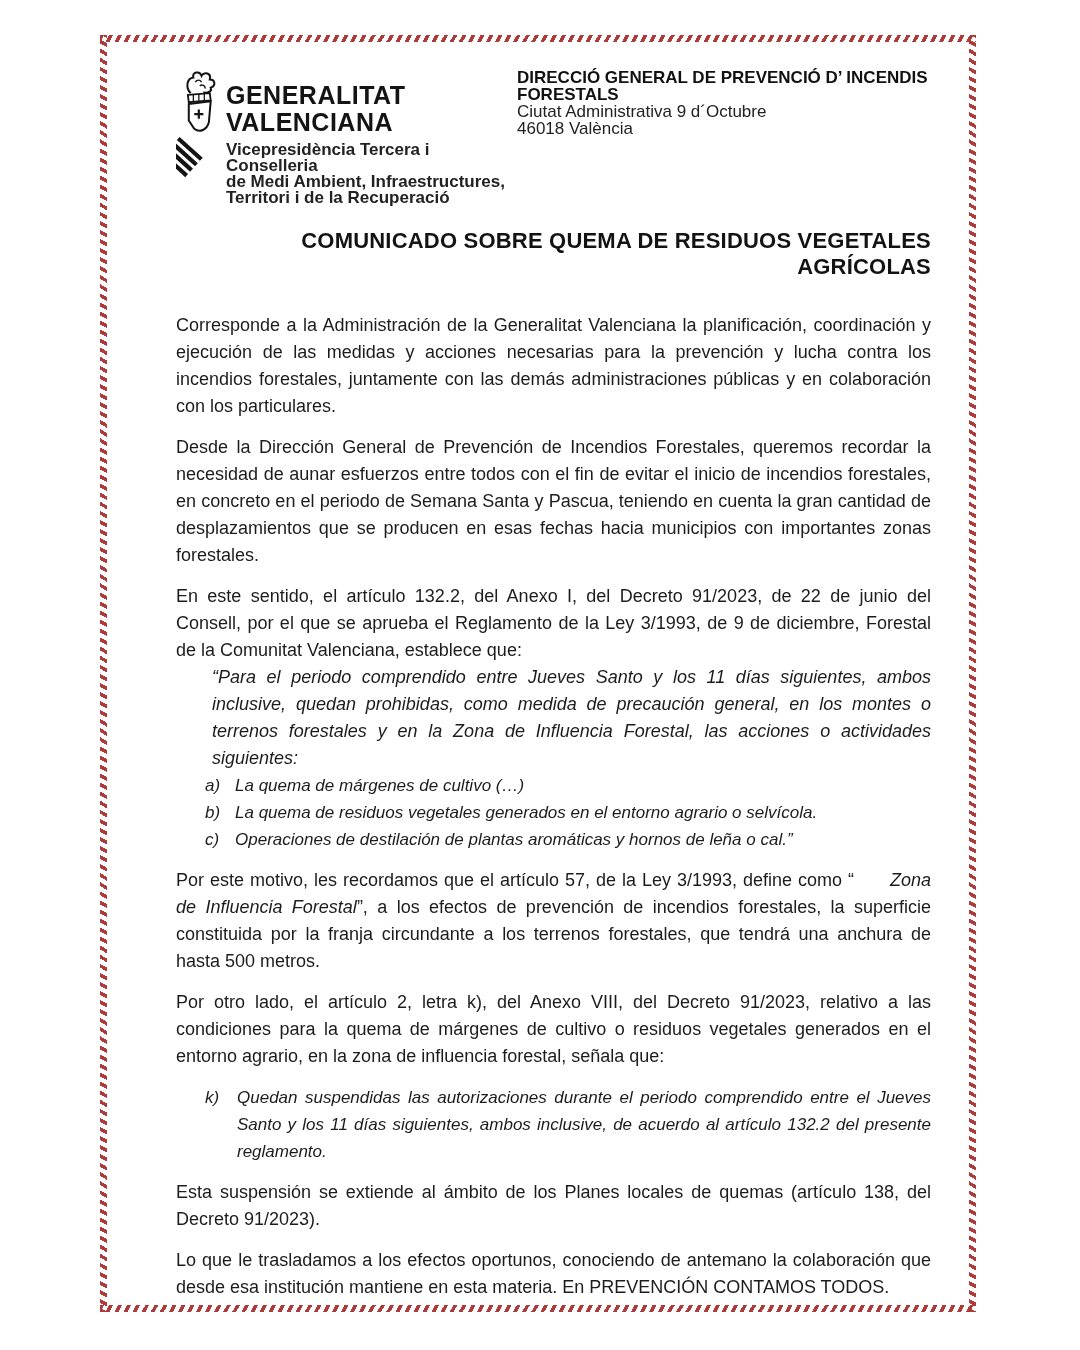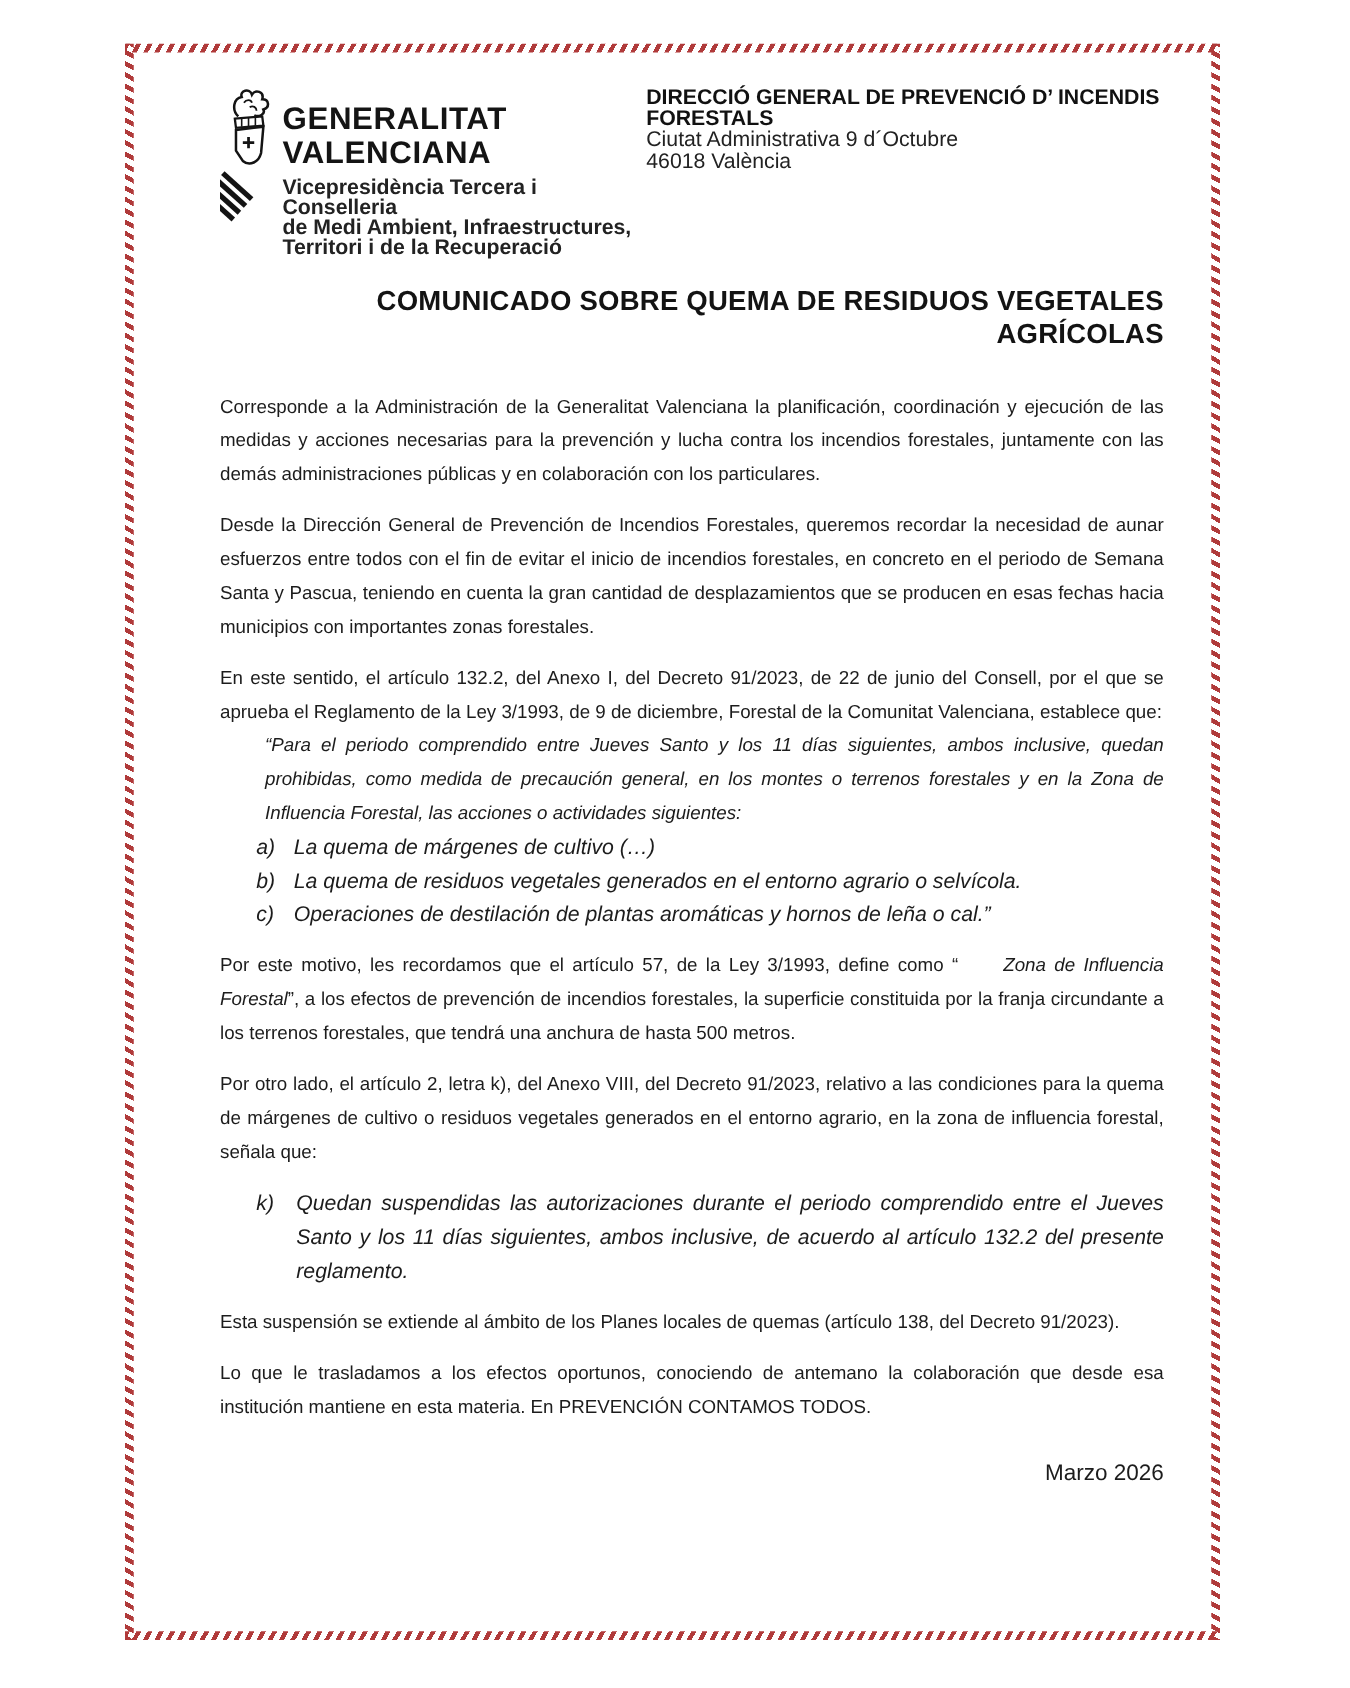--- a/index.html
+++ b/index.html
@@ -48,21 +48,21 @@
   .office-block { flex: 1; padding-top: 3px; font-size: 17px; line-height: 17px; color: #222; }
   .office-title { font-weight: 700; color: #111; }
 
   .doc-title {
     margin-top: 22px; margin-bottom: 32px;
     text-align: right; font-size: 22px; font-weight: 700; color: #131313;
     letter-spacing: 0.2px;
   }
 
   .para {
-    font-size: 15px; line-height: 27px; text-align: justify;
+    font-size: 18px; line-height: 27px; text-align: justify;
     margin: 0 0 14px 0;
   }
   .para.tight { margin-bottom: 0; }
   .italic { font-style: italic; margin-left: 36px; }
 
   .q-list { margin: 0 0 14px 0; }
   .q-item { display: flex; font-style: italic; font-size: 17px; line-height: 27px; padding-left: 29px; }
   .q-item .marker { flex: 0 0 30px; }
   .q-item .q-text { flex: 1; }
 

